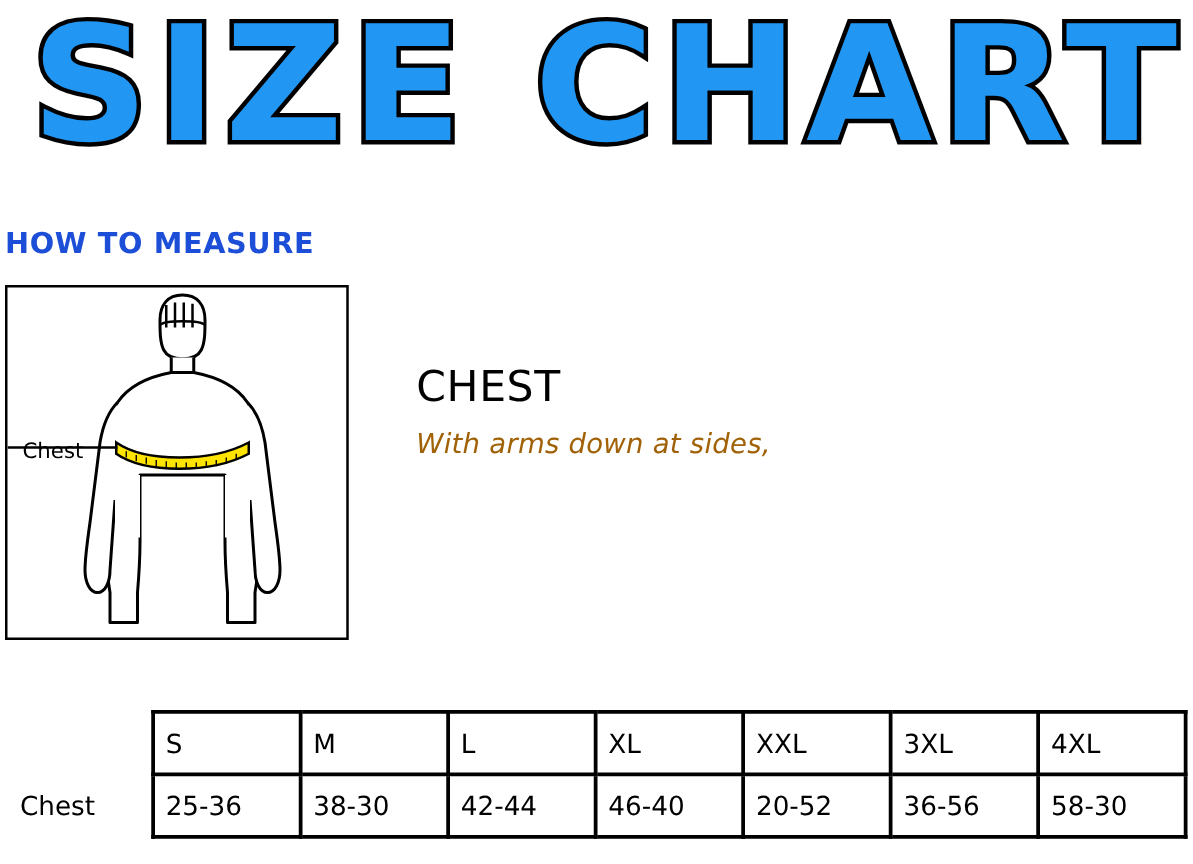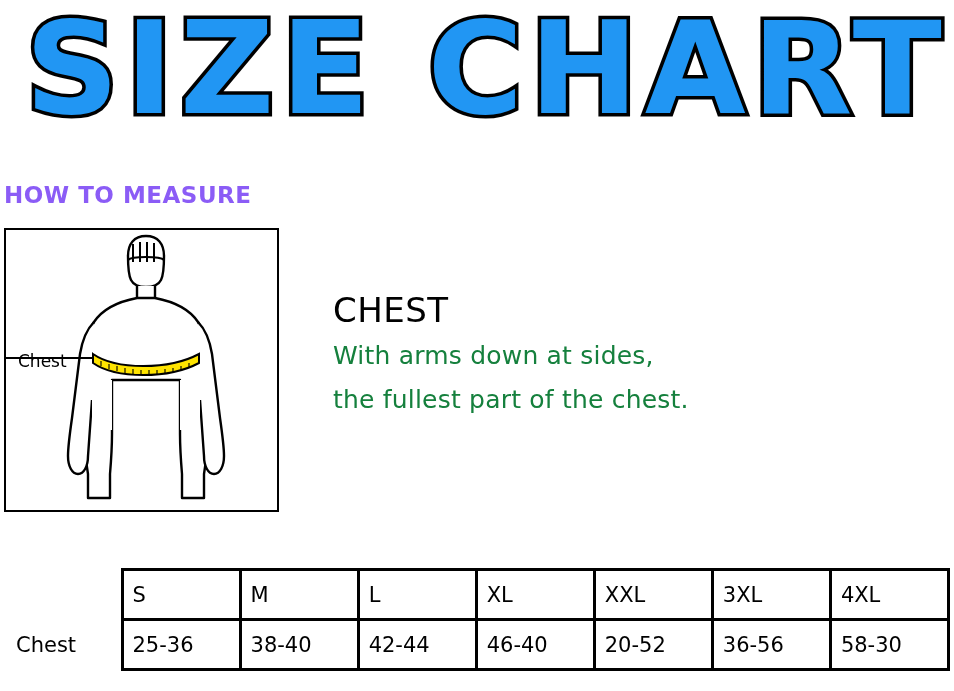--- a/index.html
+++ b/index.html
@@ -45,21 +45,21 @@
 
   
   .how-to {
     position: absolute;
     left: 4px;
     top: 182px;
     font-family: "DejaVu Sans", sans-serif;
     font-weight: bold;
     font-size: 23px;
     letter-spacing: 0.5px;
-    color: #8b5cf6;
+    color: #1d4ed8;
   }
 
   
   .figure-box {
     position: absolute;
     left: 4px;
     top: 228px;
     width: 275px;
     height: 284px;
     border: 2px solid #000;
@@ -87,24 +87,25 @@
   .desc-title {
     font-family: "DejaVu Sans", sans-serif;
     font-size: 34px;
     line-height: 44px;
     letter-spacing: 0.5px;
     color: #000;
     margin-bottom: 2px;
   }
   .desc-body {
     font-family: "DejaVu Sans", sans-serif;
-    font-size: 25px;
+    font-size: 22px;
     line-height: 44px;
     letter-spacing: 0.2px;
-    color: #15803d;
+    color: #a16207;
+    font-style: italic;
   }
   .desc-body div { white-space: nowrap; }
 
   
   .size-table {
     position: absolute;
     left: 4px;
     top: 568px;
     width: 946px;
     border-collapse: collapse;
@@ -176,40 +177,39 @@
     <line x1="0" y1="128" x2="88" y2="128" stroke="#000000" stroke-width="2"></line>
   </svg>
 </div>
 
 <div class="chest-label">Chest</div>
 
 <div class="desc">
   <div class="desc-title">CHEST</div>
   <div class="desc-body">
     <div>With arms down at sides,</div>
-    <div>the fullest part of the chest.</div>
   </div>
 </div>
 
 <table class="size-table">
   <tbody>
     <tr class="header-row">
       <td class="rowhead"></td>
       <td>S</td>
       <td>M</td>
       <td>L</td>
       <td>XL</td>
       <td>XXL</td>
       <td>3XL</td>
       <td>4XL</td>
     </tr>
     <tr>
       <td class="rowhead">Chest</td>
       <td>25-36</td>
-      <td>38-40</td>
+      <td>38-30</td>
       <td>42-44</td>
       <td>46-40</td>
       <td>20-52</td>
       <td>36-56</td>
       <td>58-30</td>
     </tr>
   </tbody>
 </table>
 
 </body></html>

